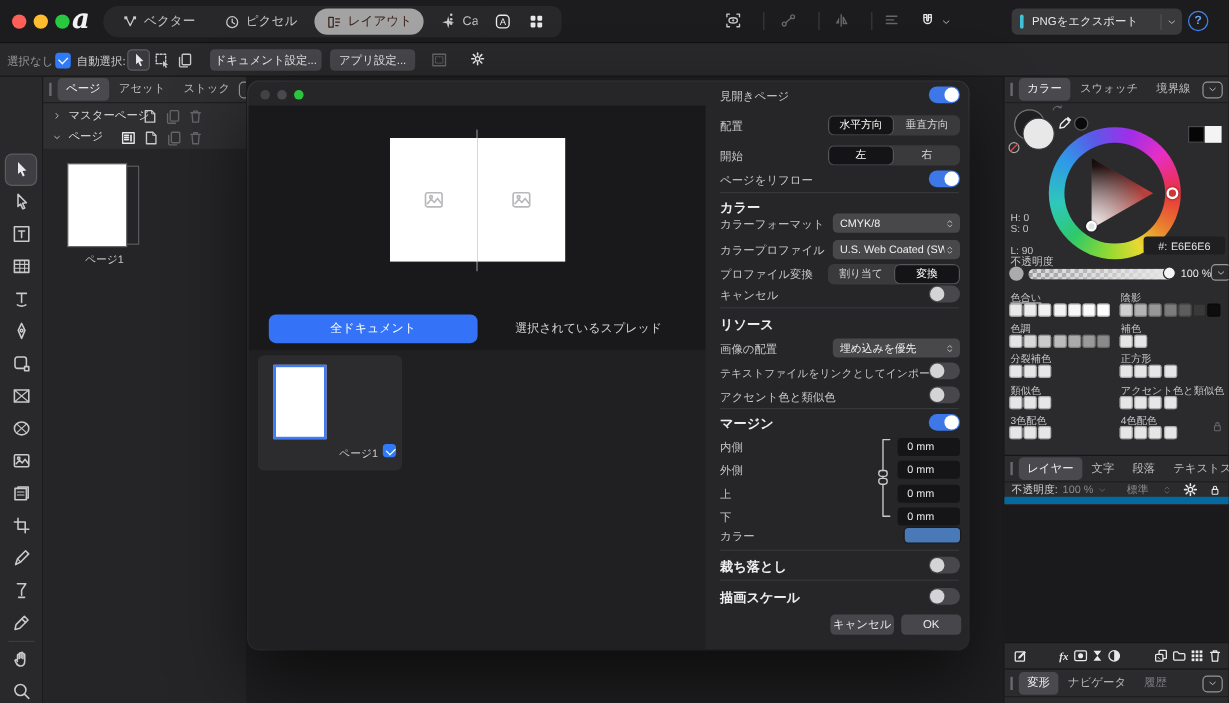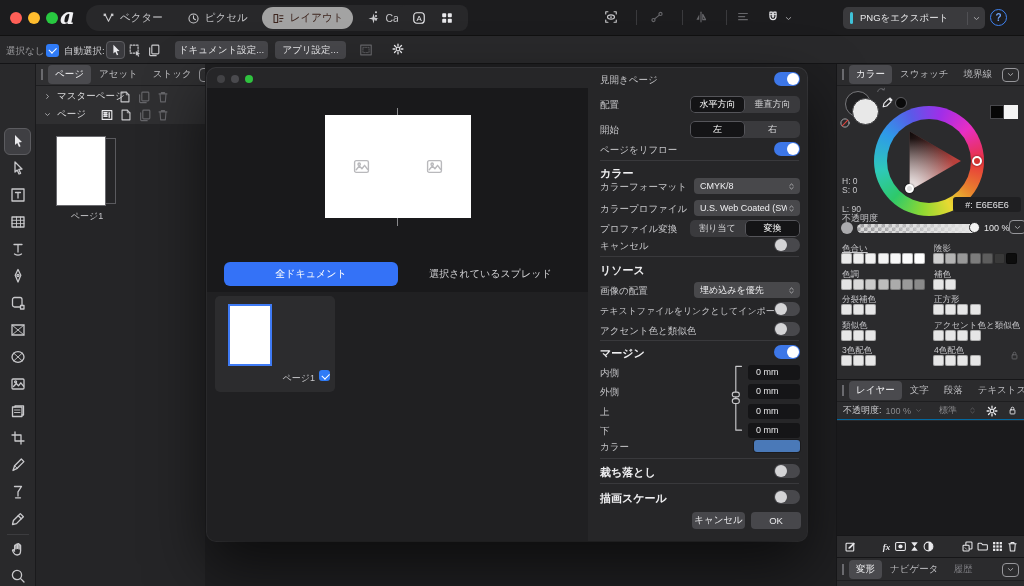--- a/index.html
+++ b/index.html
@@ -718,21 +718,21 @@
     <div class="panel-head" style="top:316px">
       <span class="phandle"></span>
       <span id="layertabs" style="display:flex;gap:1px">
           <span class="ptab sel">レイヤー</span>
           <span class="ptab">文字</span>
           <span class="ptab">段落</span>
           <span class="ptab">テキストスタイル</span>
         </span>
 
     </div>
-    <div class="ab" style="left:0;top:338px;width:188px;height:18px;border-bottom:1px solid #0369a1;font-size:9px;display:flex;align-items:center">
+    <div class="ab" style="left:0;top:338px;width:188px;height:18px;border-bottom:6px solid #0369a1;font-size:9px;display:flex;align-items:center">
       <span style="margin-left:6px;color:#cfcfd2">不透明度:</span>
       <span class="dimtxt" style="margin-left:4px">100 %</span>
       <span class="ic dim" style="margin-left:3px">
           <svg width="9" height="9" viewBox="0 0 16 16" fill="none" stroke="currentColor" stroke-width="1.3" stroke-linecap="round" stroke-linejoin="round">
             <path d="M4.5 6.5L8 9.7l3.5-3.2"></path>
           </svg>
         </span>
       <span class="dimtxt" style="margin-left:16px">標準</span>
       <span class="ic dim" style="margin-left:auto">
           <svg width="9" height="9" viewBox="0 0 16 16" fill="none" stroke="currentColor" stroke-width="1.3" stroke-linecap="round" stroke-linejoin="round">

